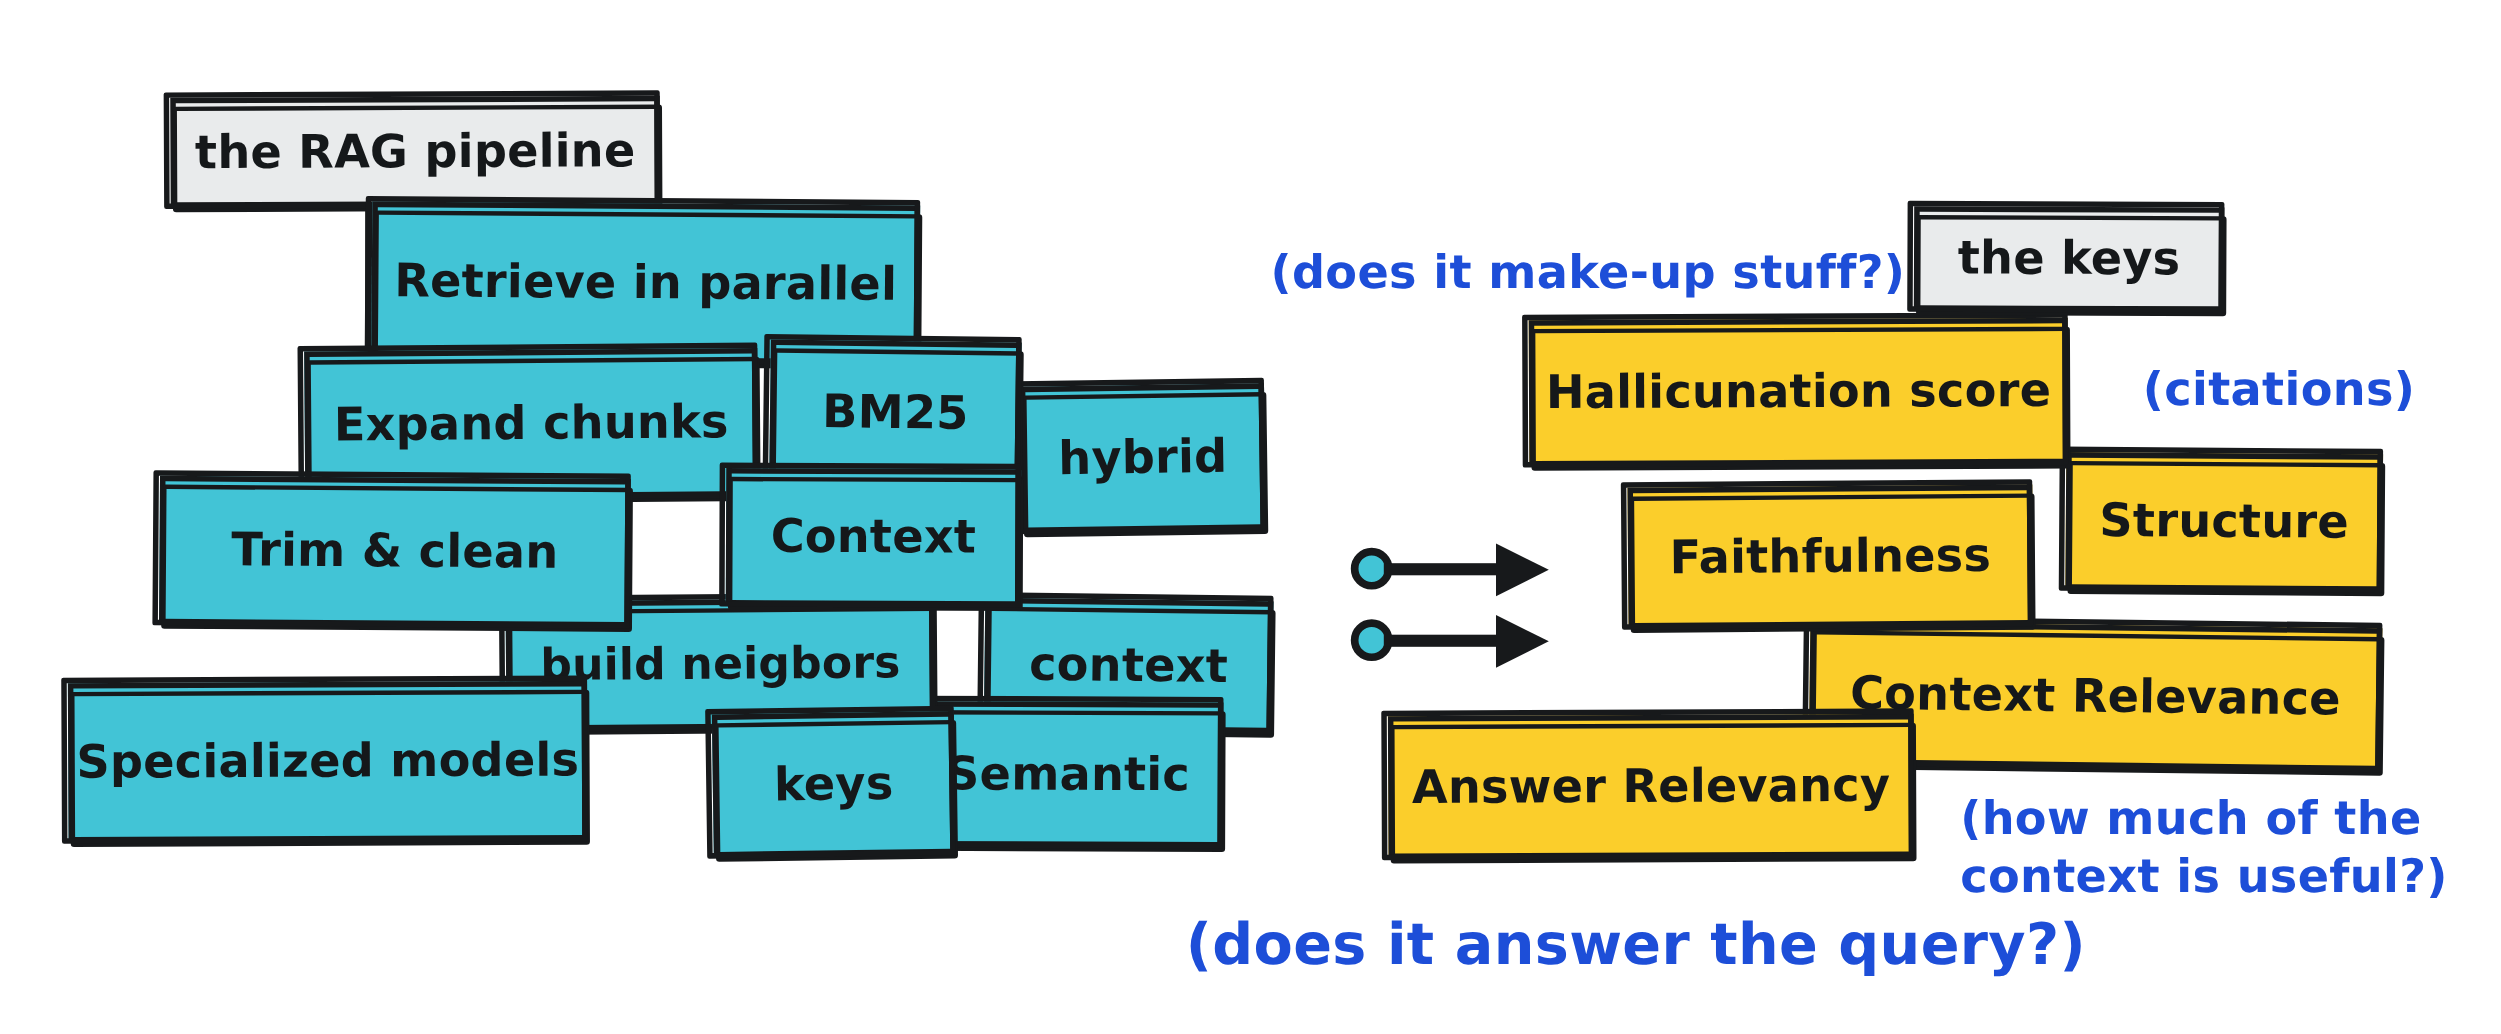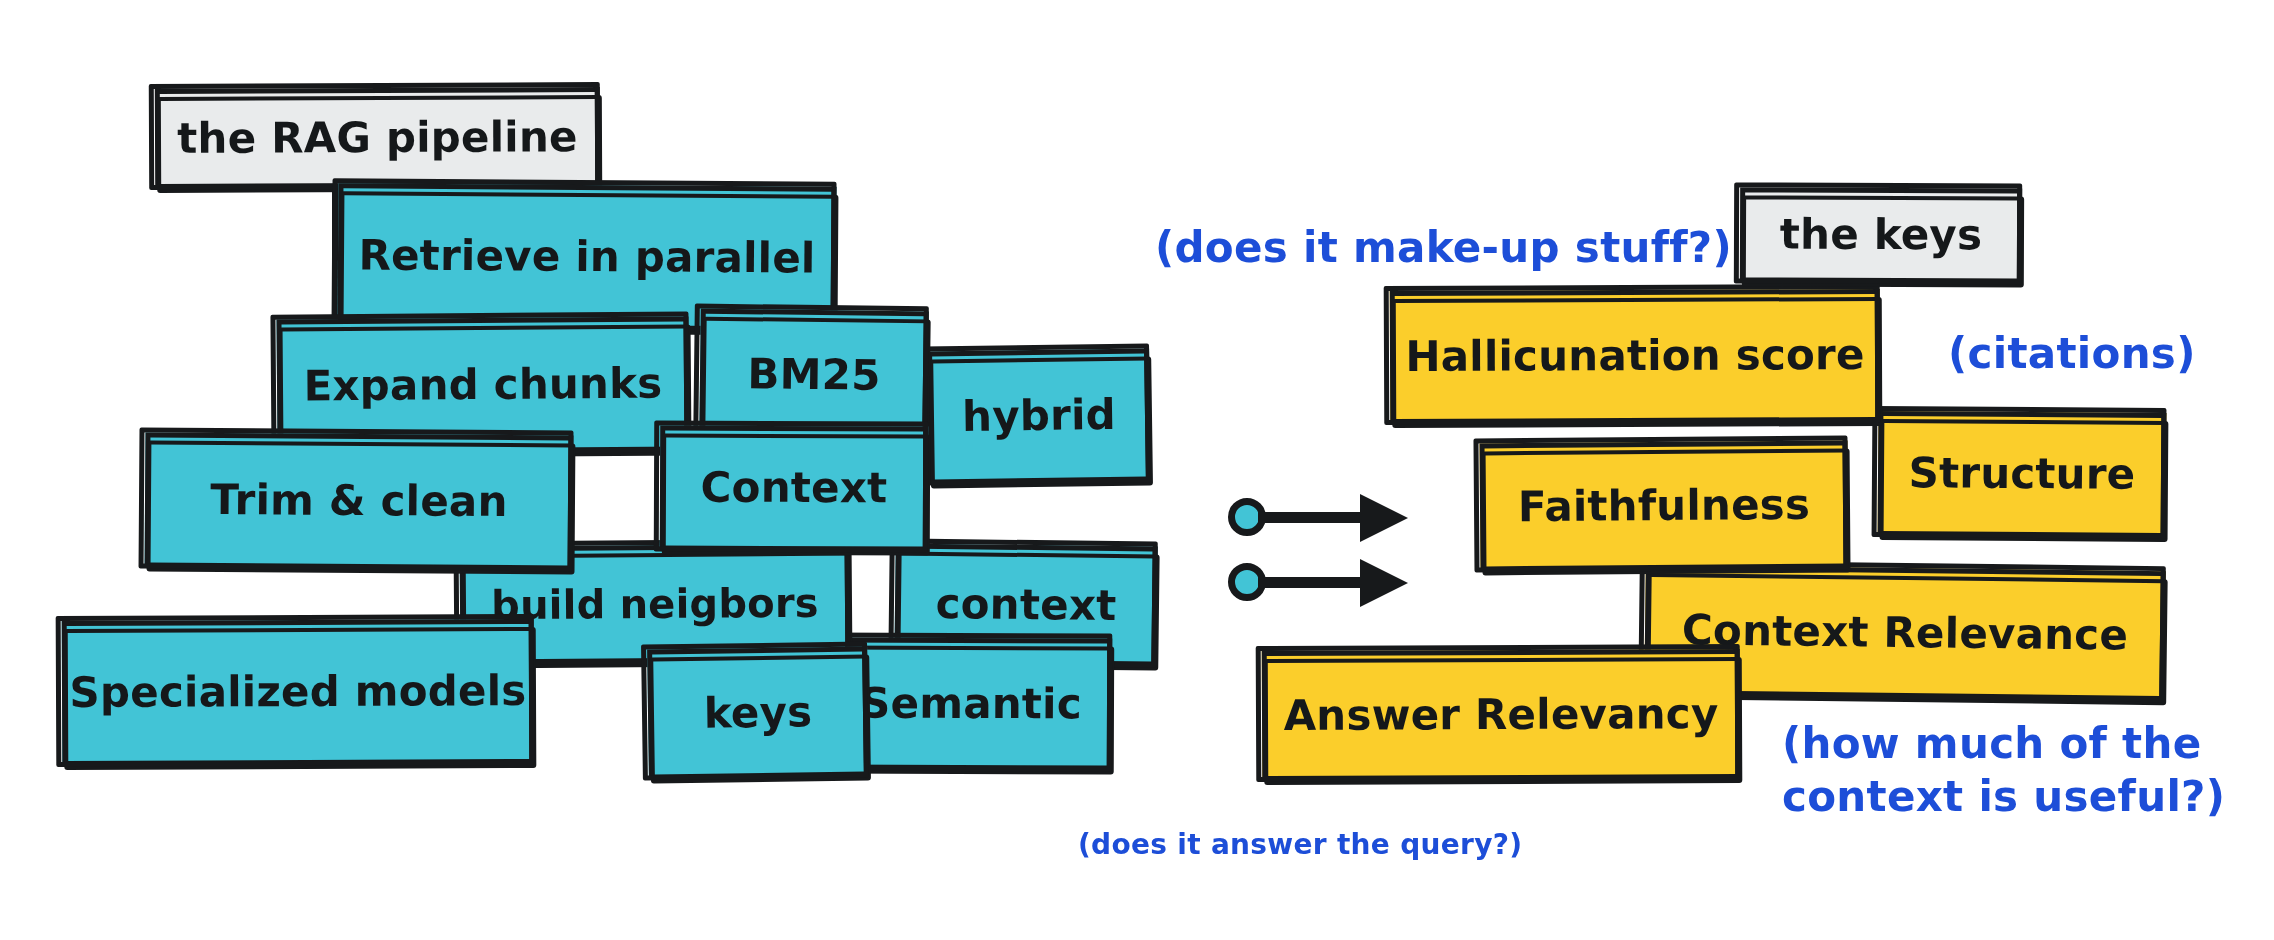--- a/index.html
+++ b/index.html
@@ -218,18 +218,18 @@
   </div>
 
   <div class="node amber j4" style="left:1645px; top:568px; width:520px; height:130px; font-size:42px; z-index:6;">
     <span class="lbl">Context Relevance</span>
   </div>
 
   <div class="node amber j5" style="left:1262px; top:650px; width:478px; height:130px; font-size:42px; z-index:7;">
     <span class="lbl">Answer Relevancy</span>
   </div>
 
-  <div class="annot" style="left:1078px; top:827px; font-size:28px;">(does it answer the query?)</div>
+  <div class="annot" style="left:1078px; top:827px; font-size:52px;">(does it answer the query?)</div>
 
   <div class="annot" style="left:1782px; top:718px; font-size:42px;">(how much of the
 context is useful?)</div>
 
 </div>
 
 </body></html>

